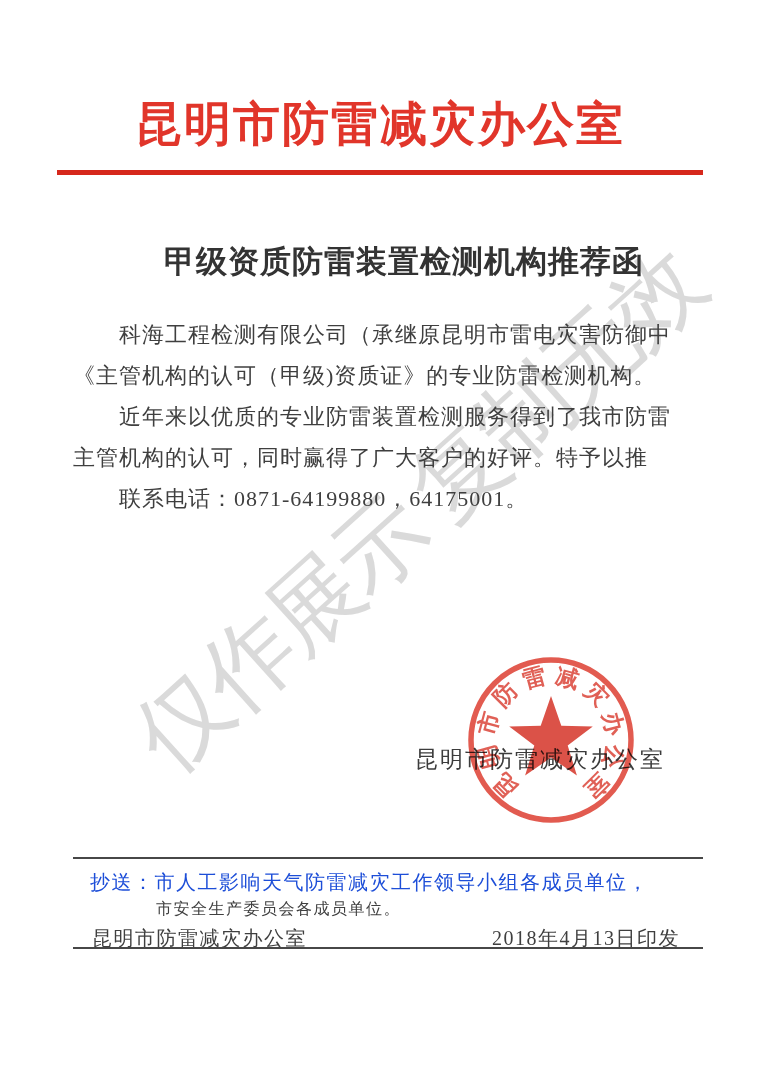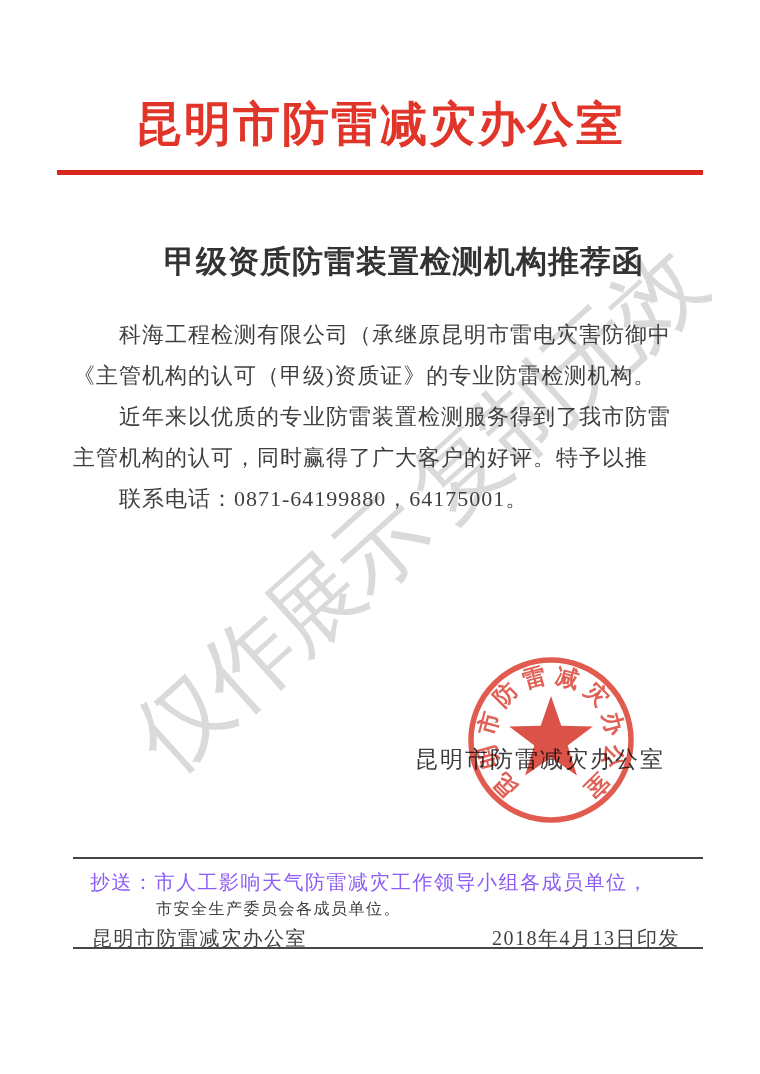--- a/index.html
+++ b/index.html
@@ -41,21 +41,21 @@
         mix-blend-mode:multiply;opacity:0.88;}
   .seal text{
     font-family:"Liberation Serif","DejaVu Serif",serif;
     font-size:23px;font-weight:bold;fill:#dc4a3e;
     text-anchor:middle;dominant-baseline:middle;
   }
   
   .footer-rule{left:73px;width:630px;height:2px;background:#474747;z-index:1;}
   .rule-top{top:857px;}
   .rule-bottom{top:947px;}
-  .cc-line1{left:90px;top:869px;font-size:20px;letter-spacing:1.5px;color:#8b5cf6;z-index:1;white-space:nowrap;}
+  .cc-line1{left:90px;top:869px;font-size:20px;letter-spacing:1.5px;color:#1d4ed8;z-index:1;white-space:nowrap;}
   .cc-line2{left:156px;top:899px;font-size:16px;letter-spacing:1.5px;color:#3f3f3f;z-index:1;white-space:nowrap;}
   .issuer{left:92px;top:925px;font-size:20px;letter-spacing:1.5px;color:#3f3f3f;z-index:1;white-space:nowrap;}
   .print-date{right:80px;top:925px;font-size:20px;letter-spacing:1.5px;color:#3f3f3f;z-index:1;white-space:nowrap;}
 </style>
 </head>
 <body>
 
 <div class="page">
 
   <div class="watermark">仅作展示 复制无效</div>

